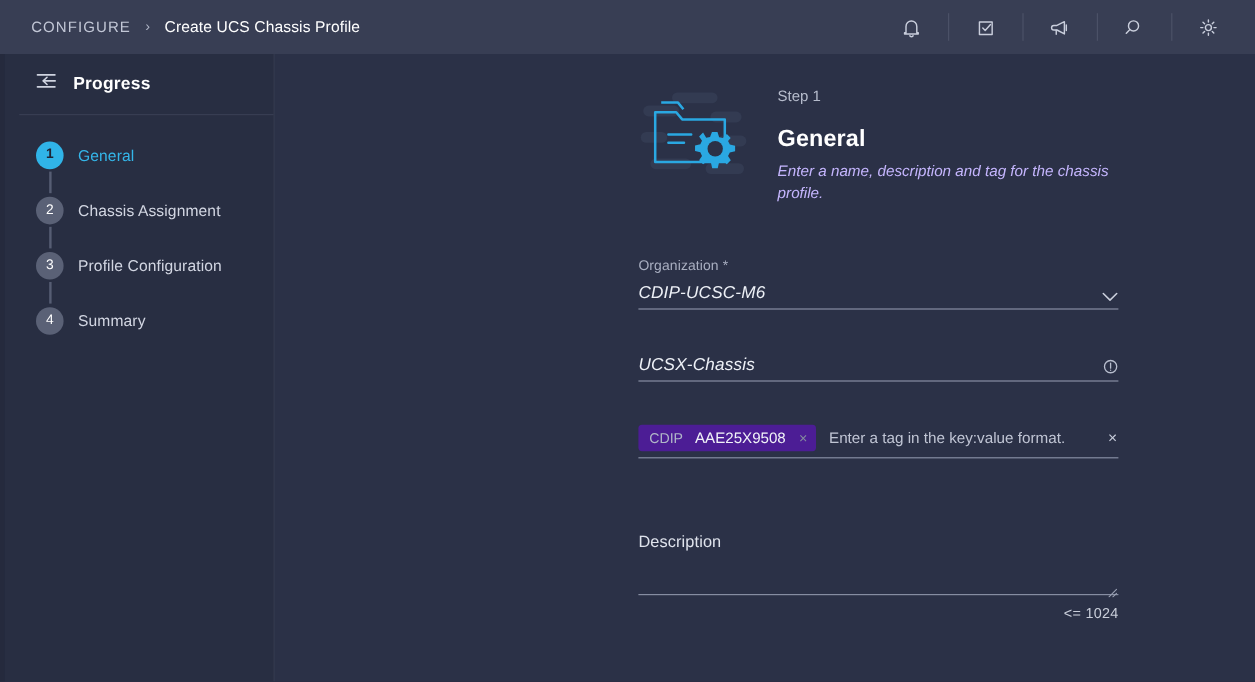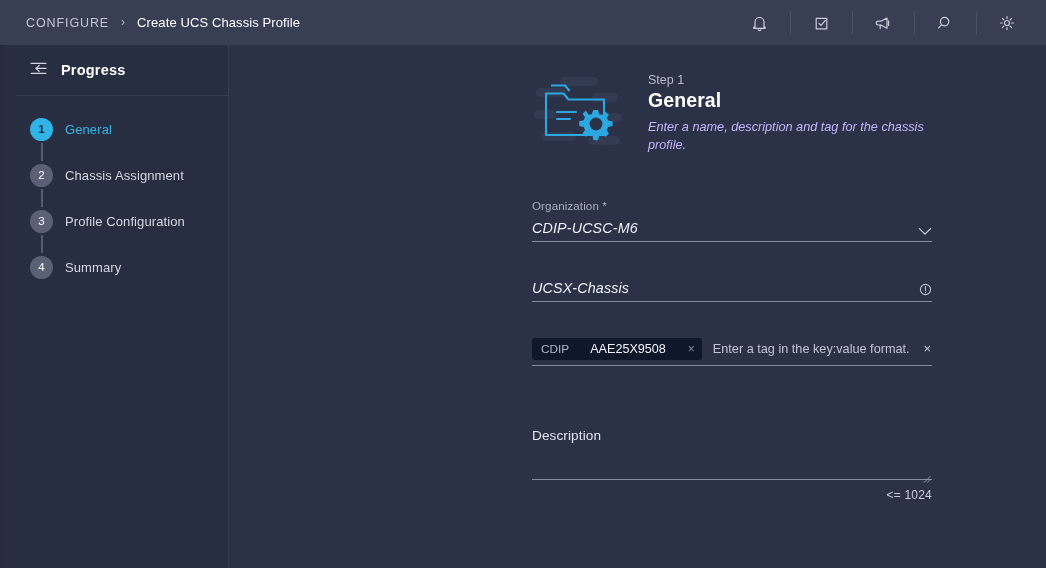--- a/index.html
+++ b/index.html
@@ -225,21 +225,21 @@
     flex: 0 0 96px;
     height: 84px;
     position: relative;
   }
 
   .intro-text { padding-top: 5px; }
 
   .step-kicker {
     font-size: 12.5px;
     color: #b6bccc;
-    margin-bottom: 2px;
+    margin-bottom: 18px;
   }
 
   .step-heading {
     font-size: 19.5px;
     font-weight: bold;
     color: #ffffff;
     letter-spacing: 0.1px;
     margin-bottom: 6px;
   }
 
@@ -295,22 +295,22 @@
   .tag-row {
     display: flex;
     align-items: center;
     border-bottom: 1px solid #868da2;
     padding-bottom: 5px;
   }
 
   .chip {
     display: inline-flex;
     align-items: center;
-    gap: 21px;
-    background: #0f172a;
+    gap: 10px;
+    background: #4c1d95;
     border-radius: 3px;
     height: 22px;
     padding: 0 7px 0 9px;
     margin-right: 11px;
   }
 
   .chip-key {
     font-size: 11.8px;
     color: #b0b6c8;
   }

